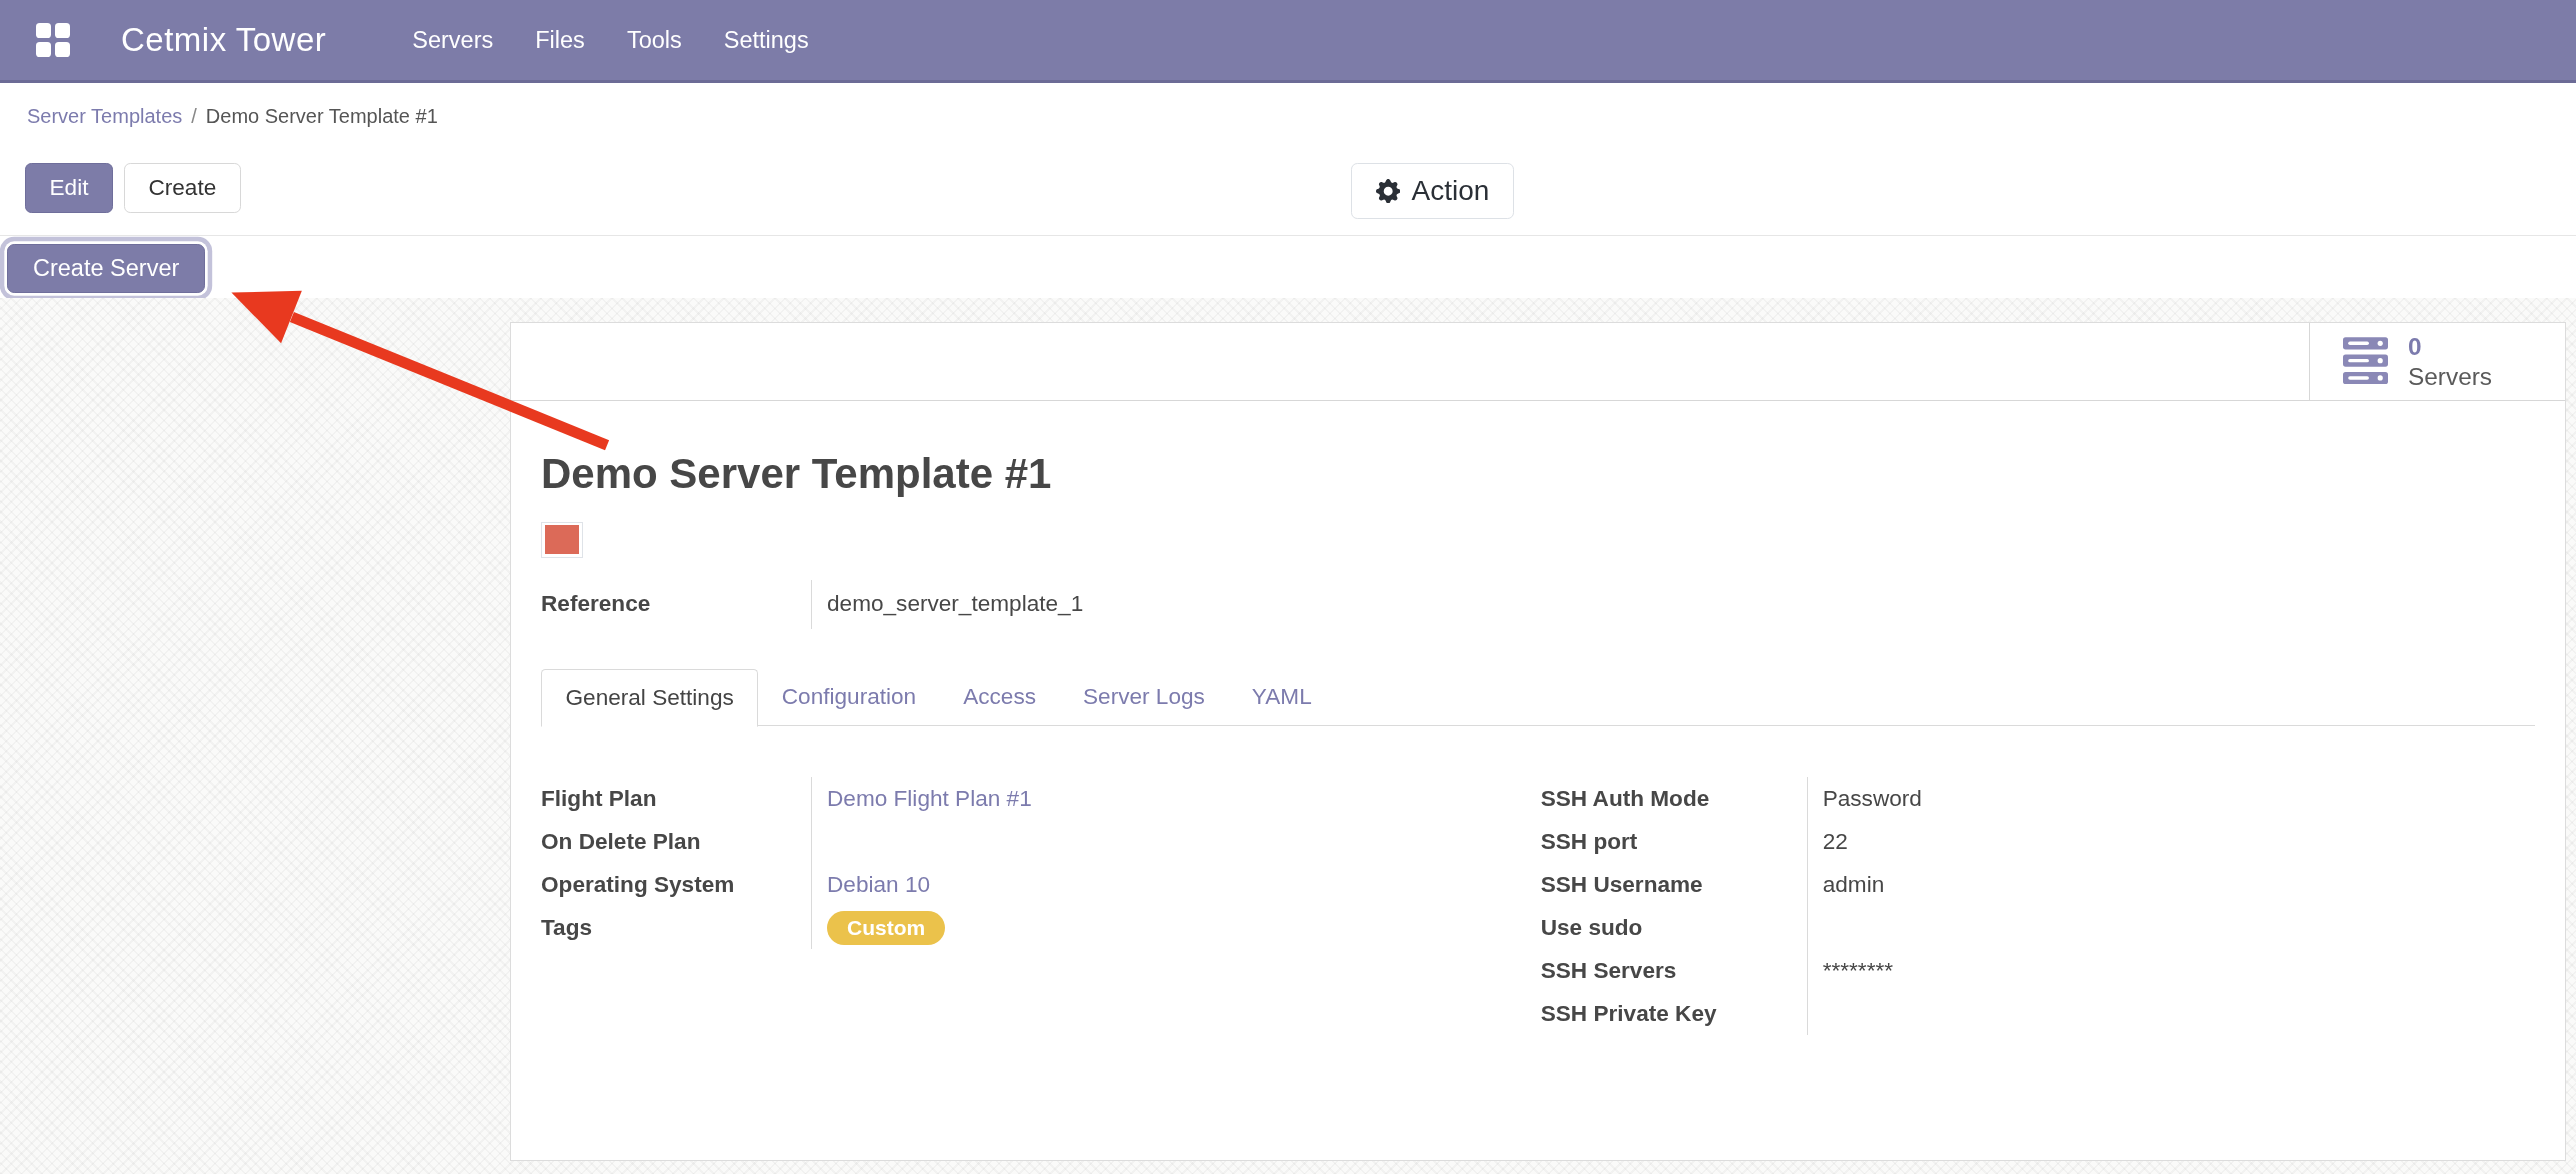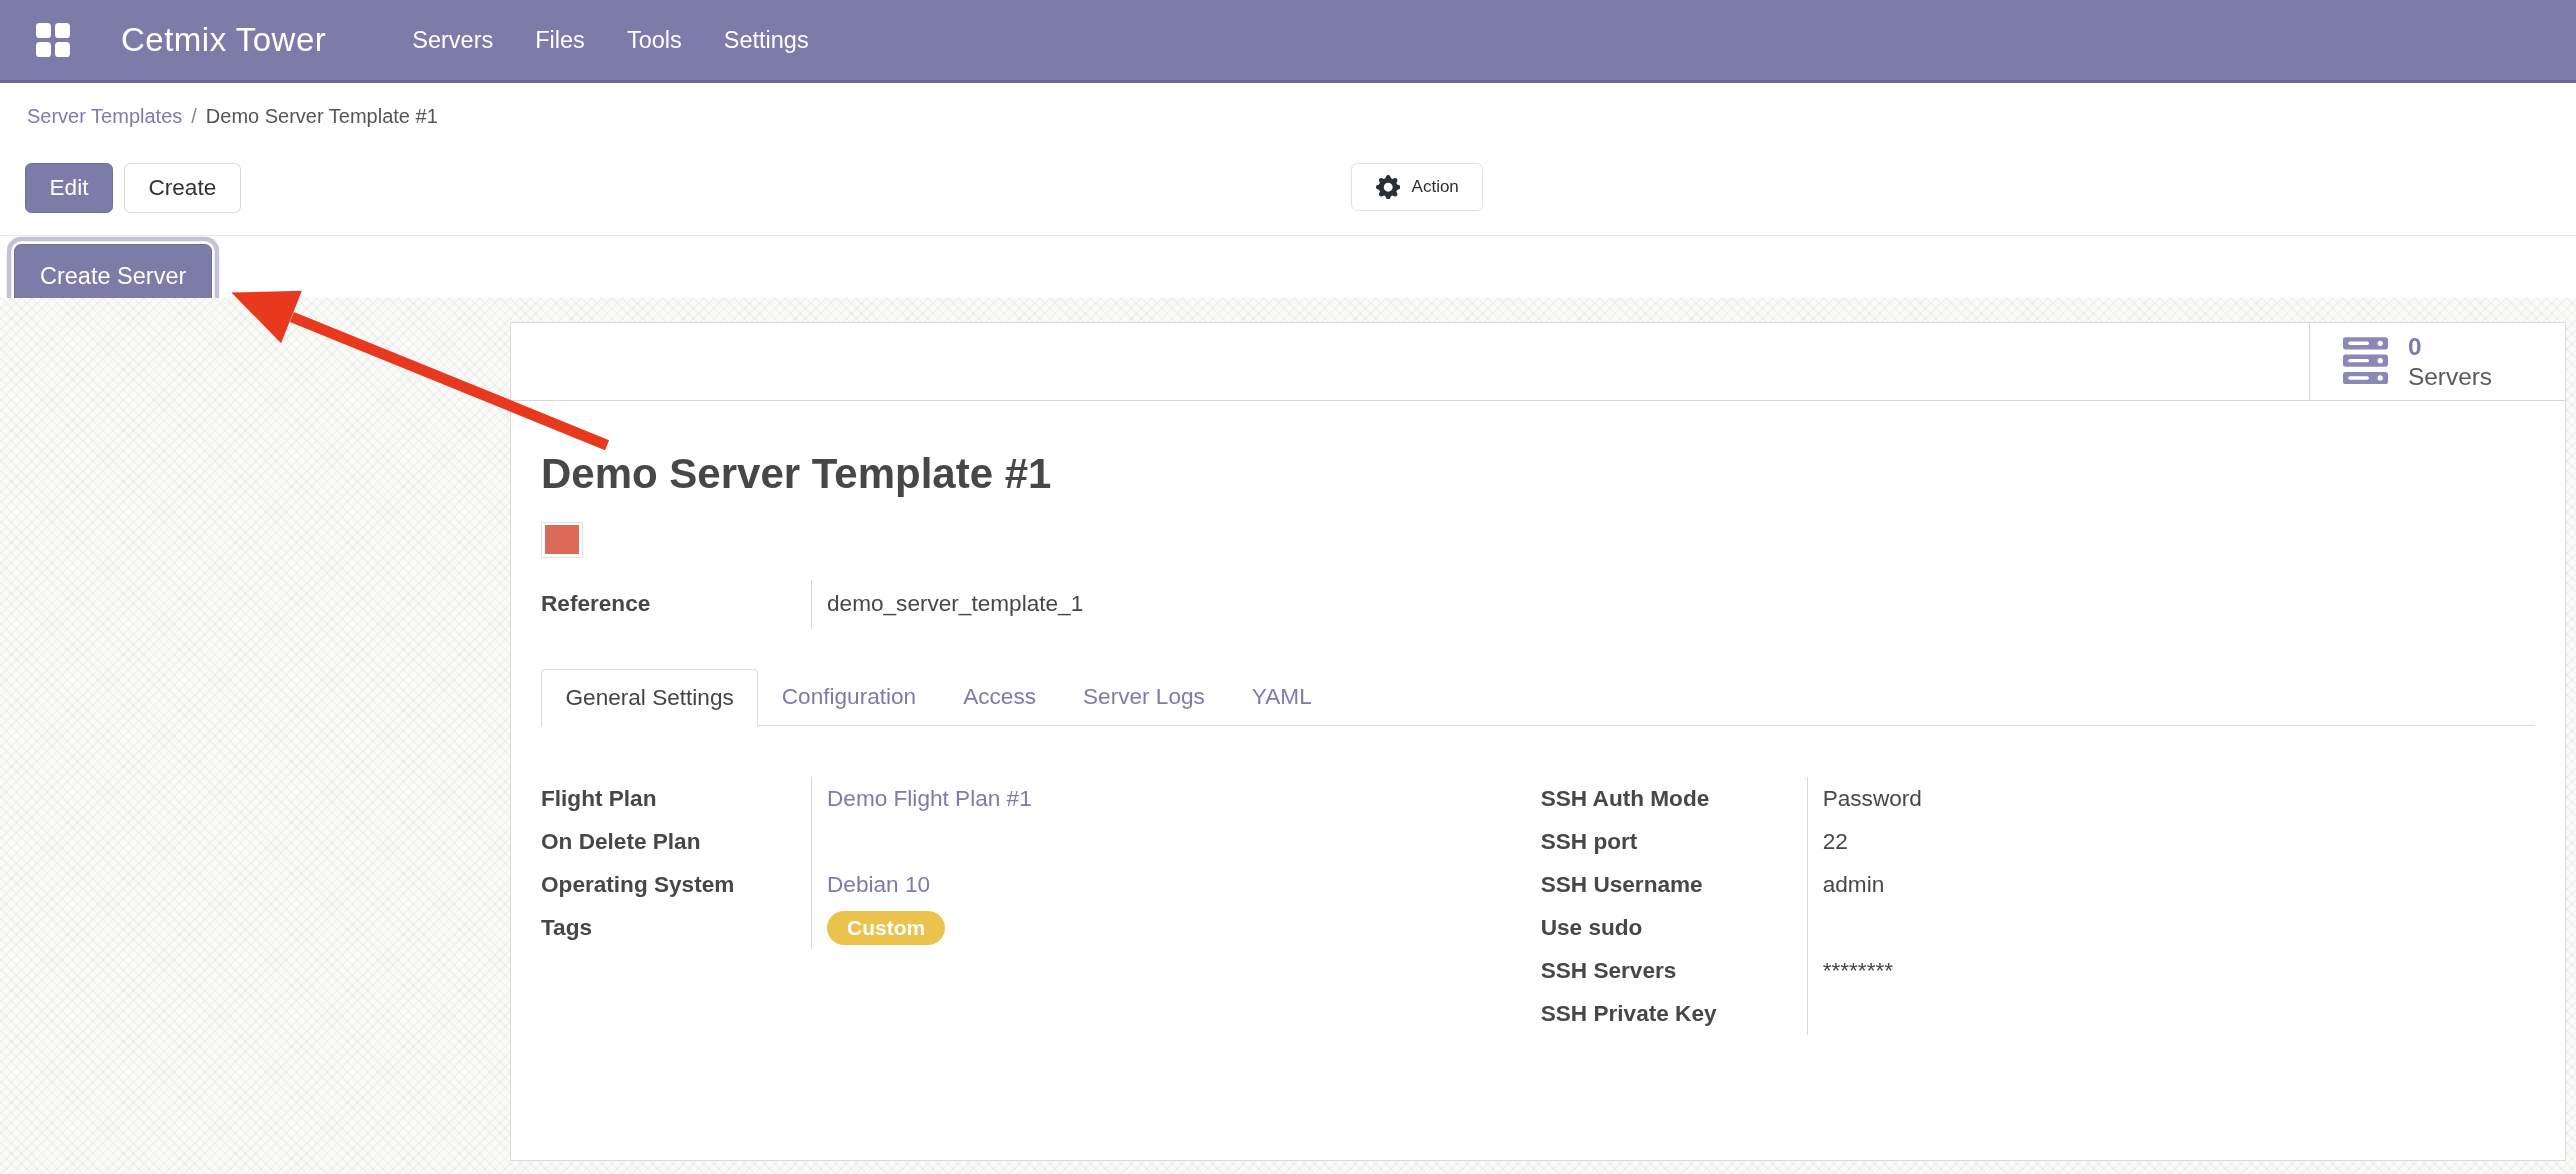--- a/index.html
+++ b/index.html
@@ -34,29 +34,29 @@
   .bc-current { color: #555; }
 
   .cp-buttons { position: absolute; top: 76px; left: 25px; display: flex; gap: 11px; }
   .btn {
     font-size: 22.6px; padding: 11px 23.5px; border-radius: 6.3px; cursor: pointer;
     display: inline-flex; align-items: center; gap: 11.7px; white-space: nowrap;
     font-family: "Liberation Sans", sans-serif;
   }
   .btn-primary { background: var(--primary, #7d7ca8); border: 1.8px solid var(--primary-border, #6f6e9b); color: #fff; }
   .btn-default { background: #fff; border: 1.8px solid #d8d8d8; color: #333; }
-  .action-btn { position: absolute; top: 76px; left: 1351px; font-size: 17px; color: #2a2f36; border: 1.8px solid #dde1e6; background:#fff; }
+  .action-btn { position: absolute; top: 76px; left: 1351px; font-size: 28px; color: #2a2f36; border: 1.8px solid #dde1e6; background:#fff; }
   .gear-svg { width: 24.4px; height: 24.4px; fill: #2a2f36; }
 
   
   .create-server-row { position: absolute; top: 238px; left: 0; width: 100%; height: 61px; background: #fff; }
   .create-server-btn {
-    position: absolute; top: 6.3px; left: 14px;
+    position: absolute; top: 6.3px; left: 7px;
     background: var(--primary, #7d7ca8); border: 1.8px solid var(--primary-border, #6f6e9b);
-    color: #fff; font-size: 23.5px; padding: 18px 25px; border-radius: 7.2px; cursor: pointer;
+    color: #fff; font-size: 23.5px; padding: 10px 25px; border-radius: 7.2px; cursor: pointer;
     box-shadow: 0 0 0 2.7px #fff, 0 0 0 7.2px var(--focus-ring, #c3c2da);
     font-family: "Liberation Sans", sans-serif;
   }
 
   
   .backdrop {
     position: absolute; top: 298px; left: 0; width: 100%; height: 876px;
     background-color: #fafaf9;
     background-image:
       repeating-linear-gradient(45deg, rgba(0,0,0,0.030) 0 1.8px, transparent 1.8px 7.2px),

